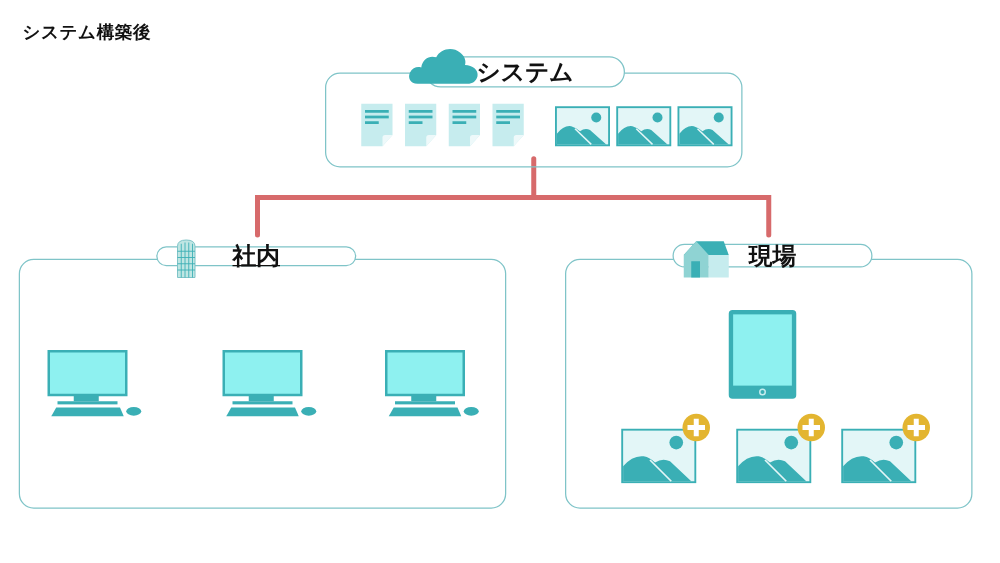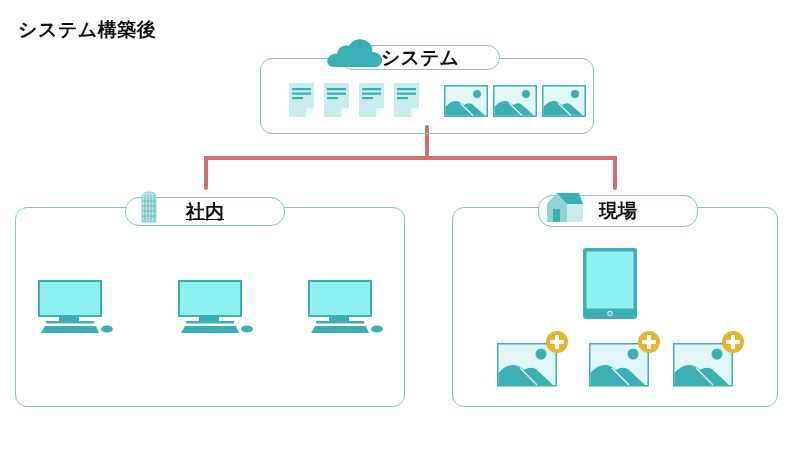--- a/index.html
+++ b/index.html
@@ -1,21 +1,21 @@
 <!DOCTYPE html>
 <html><head>
 <meta charset="utf-8">
 <style>
   html, body { margin: 0; padding: 0; }
   body {
     width: 800px; height: 450px; background: #ffffff; position: relative; overflow: hidden;
     font-family: "DejaVu Sans", "Liberation Sans", sans-serif; color: #111;
   }
   .abs { position: absolute; }
-  .page-title { left: 18px; top: 17px; font-size: 19px; font-weight: bold; letter-spacing: 0.5px; }
+  .page-title { left: 18px; top: 17px; font-size: 14px; font-weight: bold; letter-spacing: 0.5px; }
   .box { border: 1.3px solid #7fc4c8; border-radius: 12px; box-sizing: border-box; }
   .pill {
     border: 1.3px solid #7fc4c8; border-radius: 14px; background: #fff; box-sizing: border-box;
     display: flex; align-items: center; justify-content: center; font-size: 19px; font-weight: bold;
   }
   .pill span { display: block; }
   svg { display: block; overflow: visible; }
   .connector { position: absolute; left: 0; top: 0; }
 </style>
 </head>
@@ -98,21 +98,21 @@
       <svg width="44" height="32" viewBox="0 0 44 32">
         <rect x="0.75" y="0.75" width="42.5" height="30.5" fill="#e3f6f7" stroke="#3aafb5" stroke-width="1.5"></rect>
         <circle cx="33" cy="9" r="4" fill="#3aafb5"></circle>
         <path d="M1.5 30.5 V22 Q7 15 13 16 Q17 17 20 20 Q24 17 28 19 L41 30.5 Z" fill="#3aafb5"></path>
         <path d="M16 18 L29 30.5" stroke="#e3f6f7" stroke-width="1.2"></path>
       </svg>
     </div>
 </div>
 
 <div class="abs box" style="left:15px; top:207px; width:390px; height:200px;"></div>
-<div class="abs pill" style="left:125px; top:197px; width:160px; height:29px;text-decoration:underline;">
+<div class="abs pill" style="left:125px; top:197px; width:160px; height:16px;text-decoration:underline;">
   <span>社内</span>
 </div>
 <div class="abs" style="left:139px; top:191px;">
   <svg width="20" height="32" viewBox="0 0 20 32">
     <path d="M3 6 Q3 1 10 1 Q17 1 17 6 V31 H3 Z" fill="#bfe6e3" stroke="#7fc4c8" stroke-width="0.8"></path>
     <g stroke="#3aafb5" stroke-width="0.7">
       <line x1="6" y1="4" x2="6" y2="31"></line>
         <line x1="9" y1="3" x2="9" y2="31"></line>
         <line x1="12" y1="3" x2="12" y2="31"></line>
         <line x1="15" y1="4" x2="15" y2="31"></line>
@@ -148,21 +148,21 @@
         <rect x="1" y="1" width="62" height="35" fill="#8ef1f0" stroke="#3aafb5" stroke-width="2"></rect>
         <rect x="21" y="36" width="20" height="5" fill="#3aafb5"></rect>
         <rect x="8" y="41" width="48" height="2.5" fill="#3aafb5"></rect>
         <path d="M3 53 L7 46 H58 L61 53 Z" fill="#3aafb5"></path>
         <ellipse cx="69" cy="49" rx="6" ry="3.5" fill="#3aafb5"></ellipse>
       </svg>
   </div>
 </div>
 
 <div class="abs box" style="left:452px; top:207px; width:326px; height:200px;"></div>
-<div class="abs pill" style="left:538px; top:195px; width:160px; height:32px;">
+<div class="abs pill" style="left:538px; top:195px; width:160px; height:19px;">
   <span>現場</span>
 </div>
 <div class="abs" style="left:546px; top:192px;">
   <svg width="38" height="30" viewBox="0 0 38 30">
     <path d="M1 12 L11 1 H33 L37 12 Z" fill="#3aafb5"></path>
     <path d="M1 12 L11 1 L21 12 V30 H1 Z" fill="#8fd3d3"></path>
     <rect x="21" y="12" width="16" height="18" fill="#c6ecee"></rect>
     <rect x="7" y="17" width="7" height="13" fill="#3aafb5"></rect>
   </svg>
 </div>

